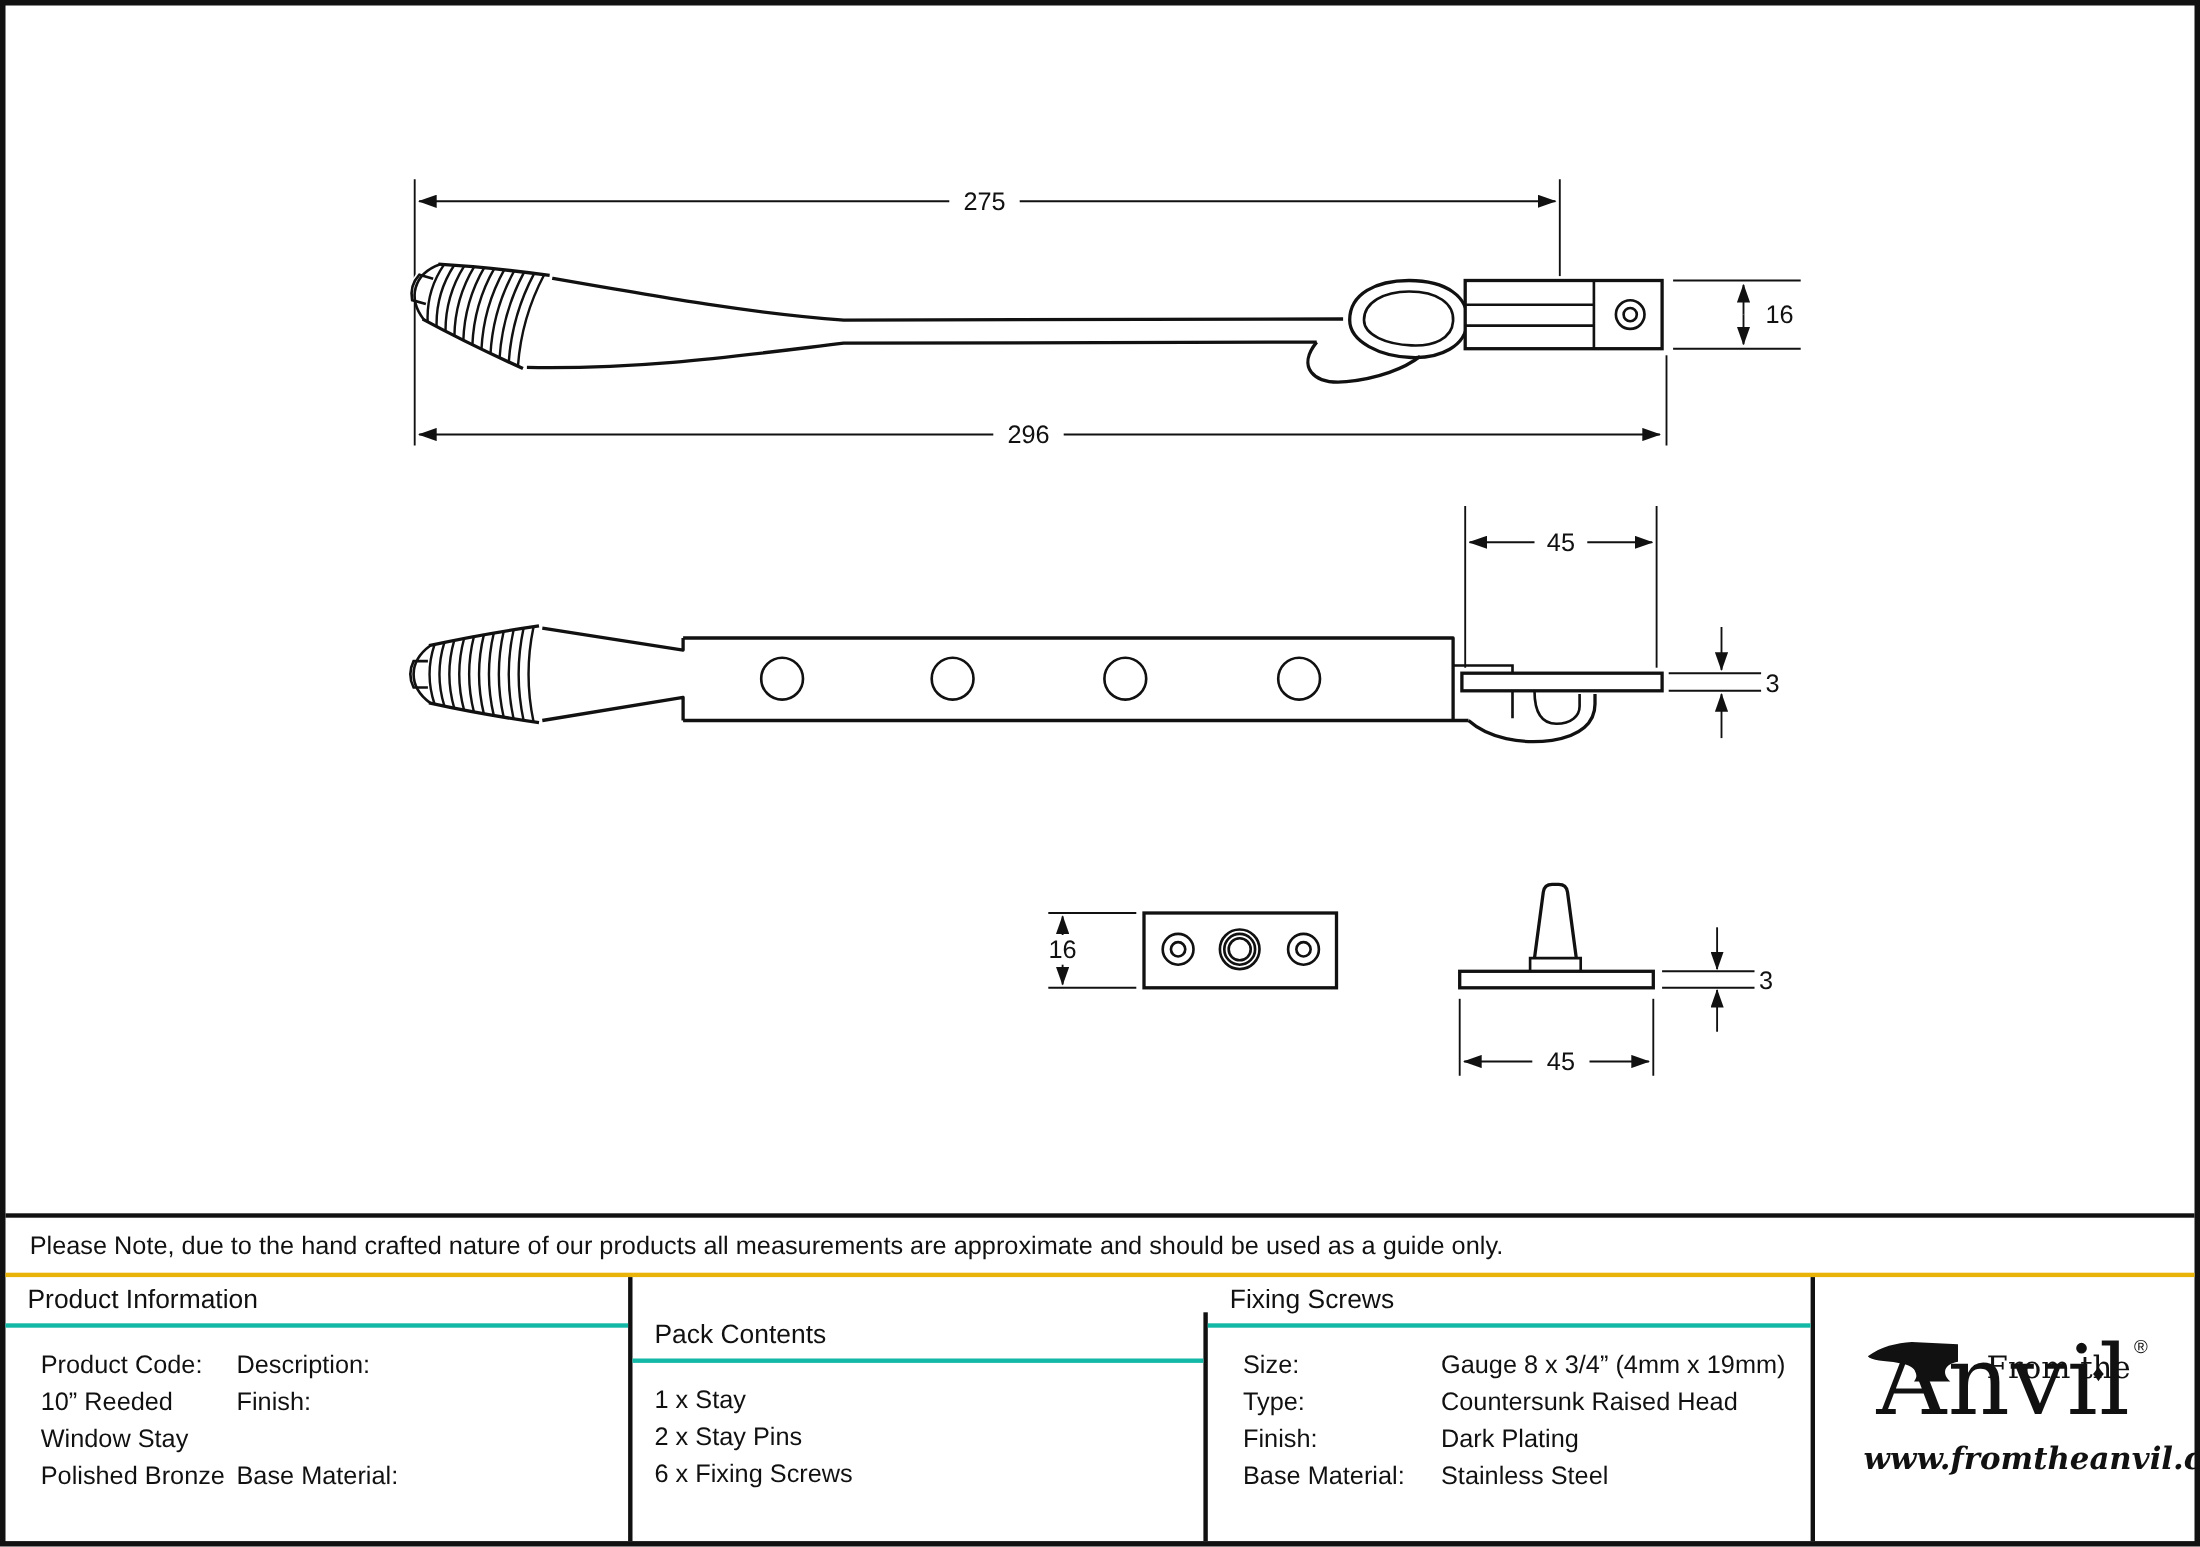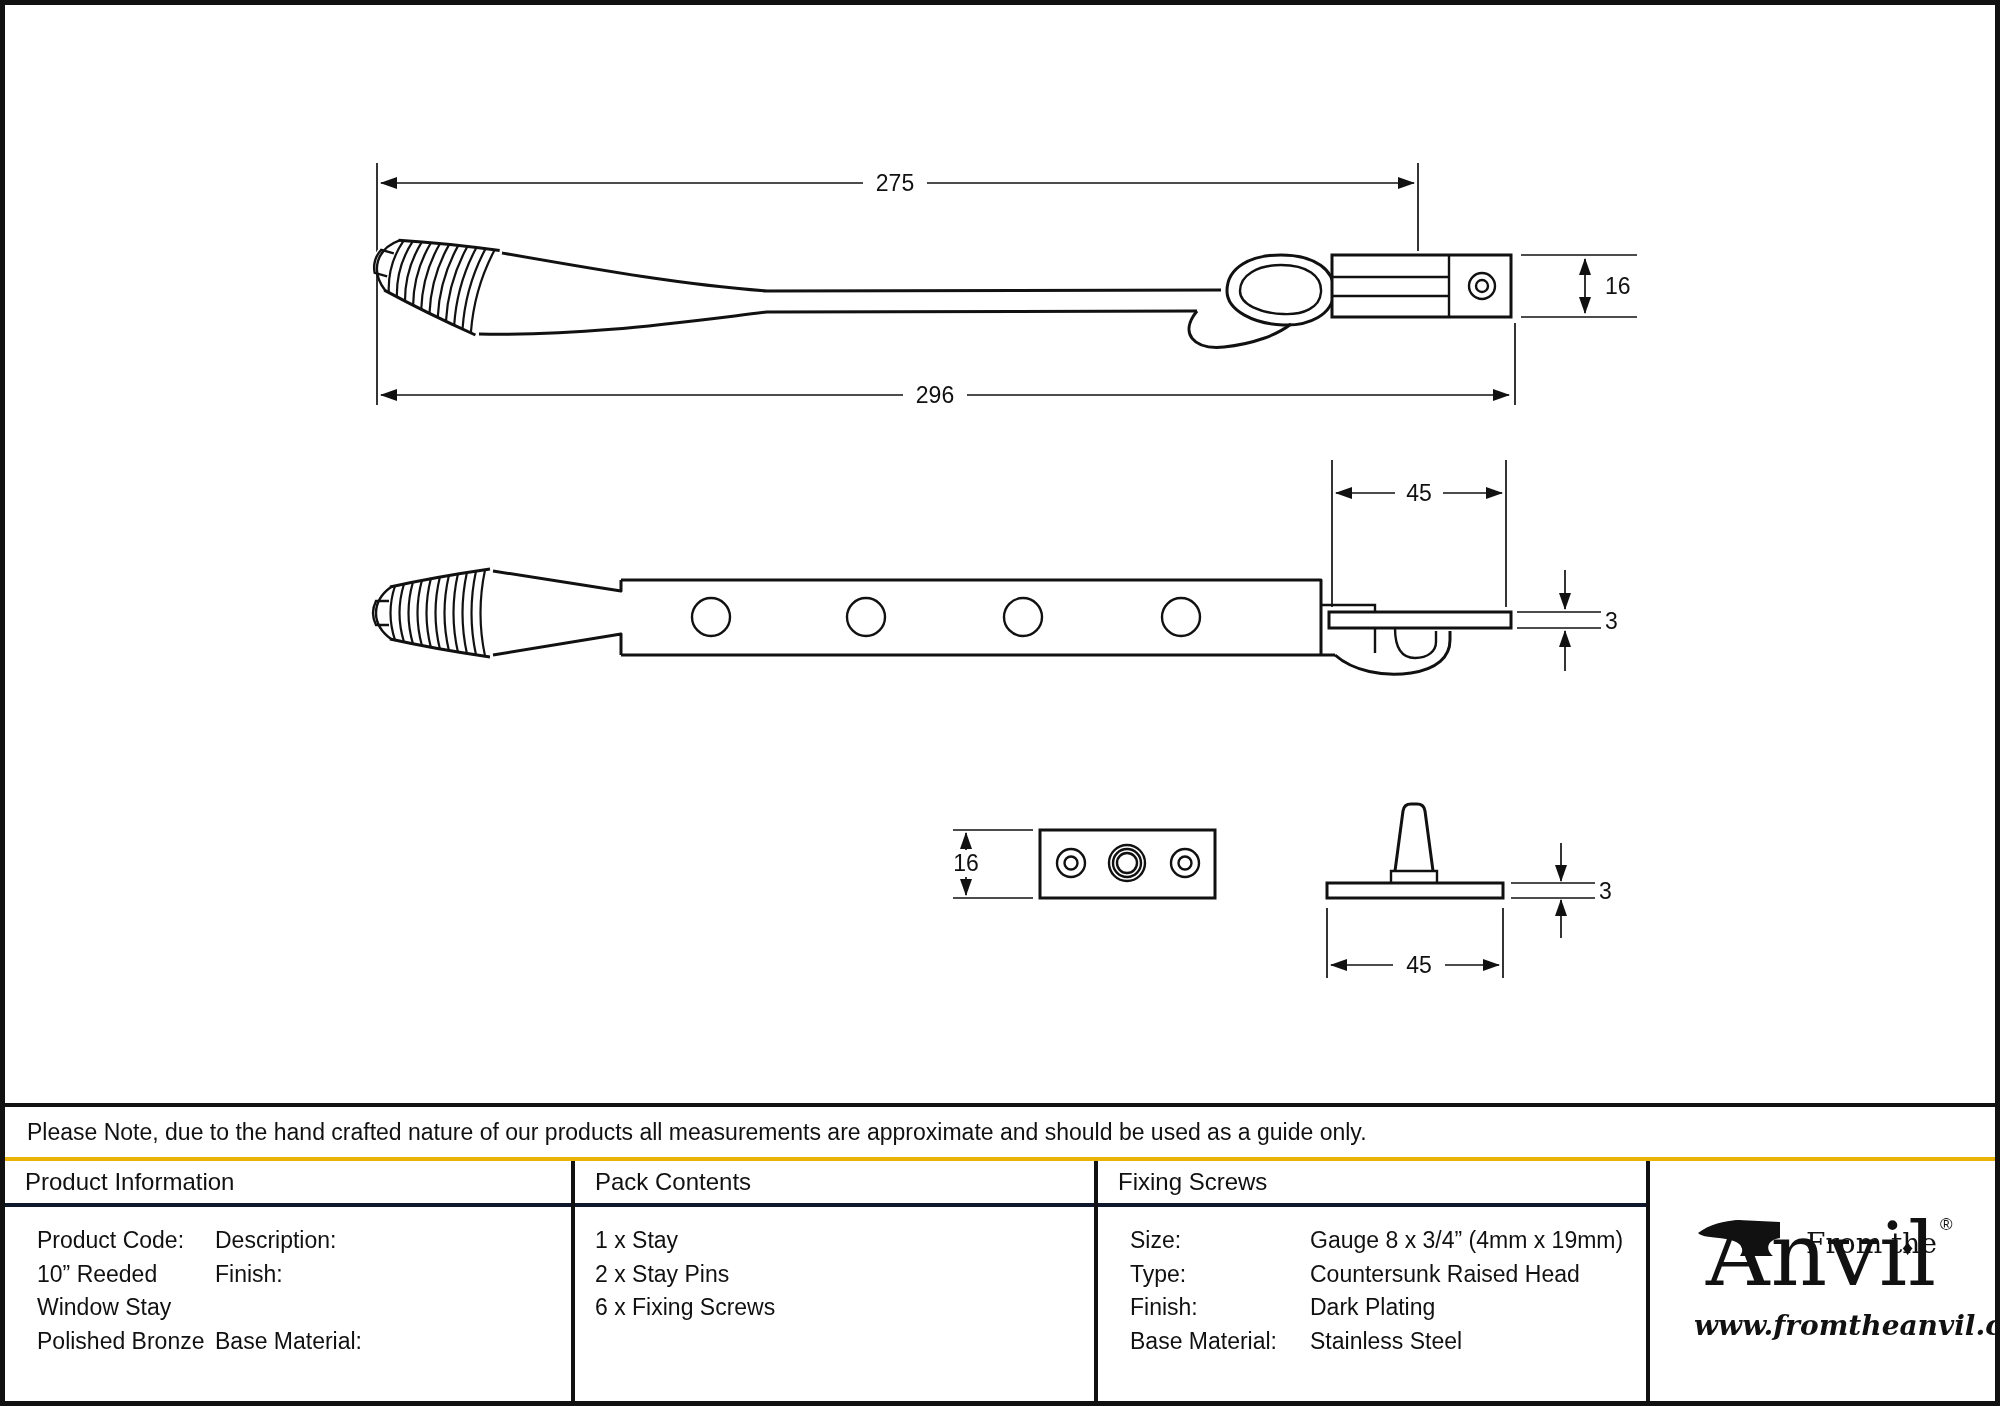--- a/index.html
+++ b/index.html
@@ -18,23 +18,23 @@
   .wrect{ fill:#fff; stroke:#111; stroke-width:3; }
   text.dimtxt { font-family:"Liberation Sans",sans-serif; font-size:23px; fill:#111; }
   
   .note-row {
     height:58px; box-sizing:border-box;
     border-top:4px solid #111; border-bottom:4px solid #eab308;
     display:flex; align-items:center; padding-left:22px; font-size:23px;
   }
   .info-table { display:flex; height:240px; }
   .col { box-sizing:border-box; border-right:4px solid #111; }
-  .col-1 { width:570px; } .col-2 { width:523px; } .col-3 { width:552px; }
+  .col-1 { width:570px; } .col-2 { width:523px;margin-top:32px; } .col-3 { width:552px; }
   .col-logo { flex:1; border-right:none; position:relative; }
-  .hdr { height:46px; box-sizing:border-box; border-bottom:4px solid #0f172a;
+  .hdr { height:46px; box-sizing:border-box; border-bottom:4px solid #14b8a6;
          display:flex; align-items:center; padding-left:20px; font-size:24px; }
   .cellbody { padding:17px 0 0 20px; font-size:23px; line-height:33.5px; }
   .specgrid { display:grid; grid-template-columns:178px auto;padding-left:32px; }
   .col-3 .specgrid { grid-template-columns:180px auto; }
   .packlist div { line-height:33.5px; }
   
   .logo { position:absolute; inset:0; }
   .logo-anvil-glyph { position:absolute; left:44px; top:56px; z-index:2; }
   .logo-brand { position:absolute; left:56px; top:50px; z-index:1;
     font-family:"DejaVu Serif", serif; font-size:88px; line-height:1; letter-spacing:1px; }

